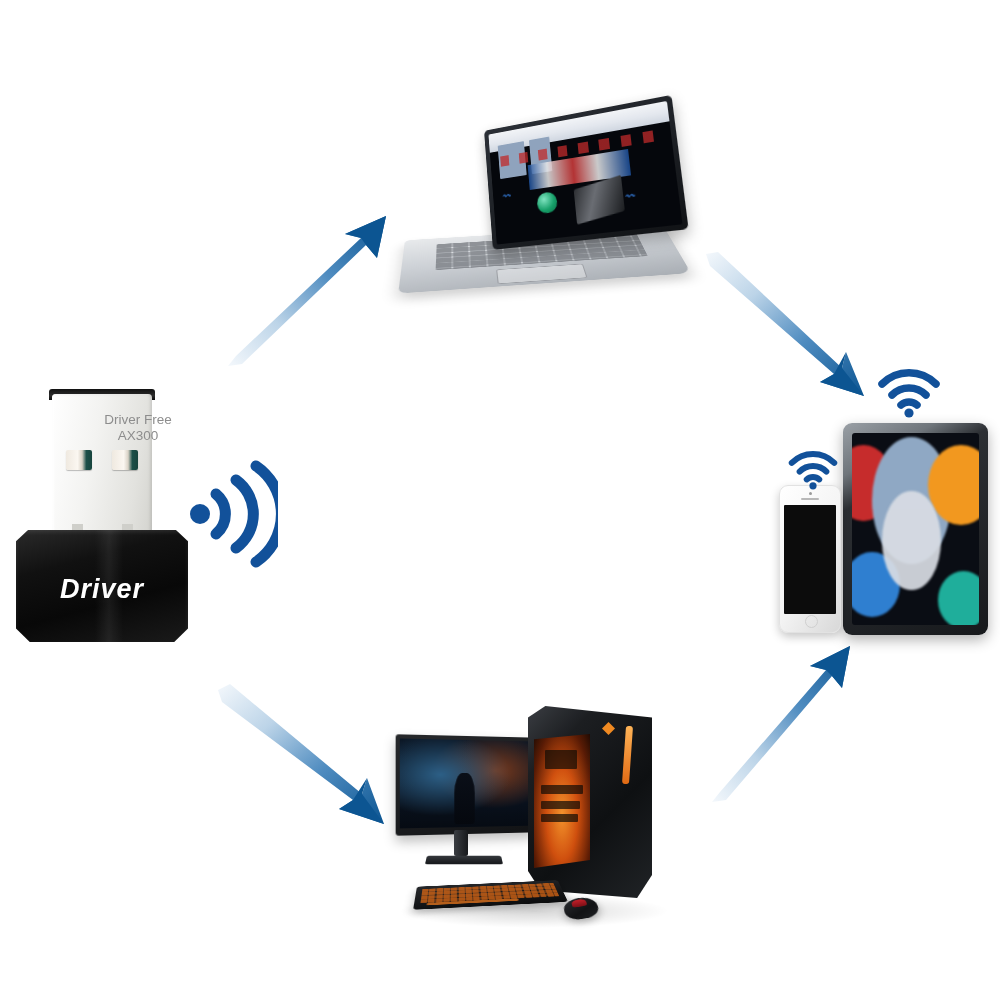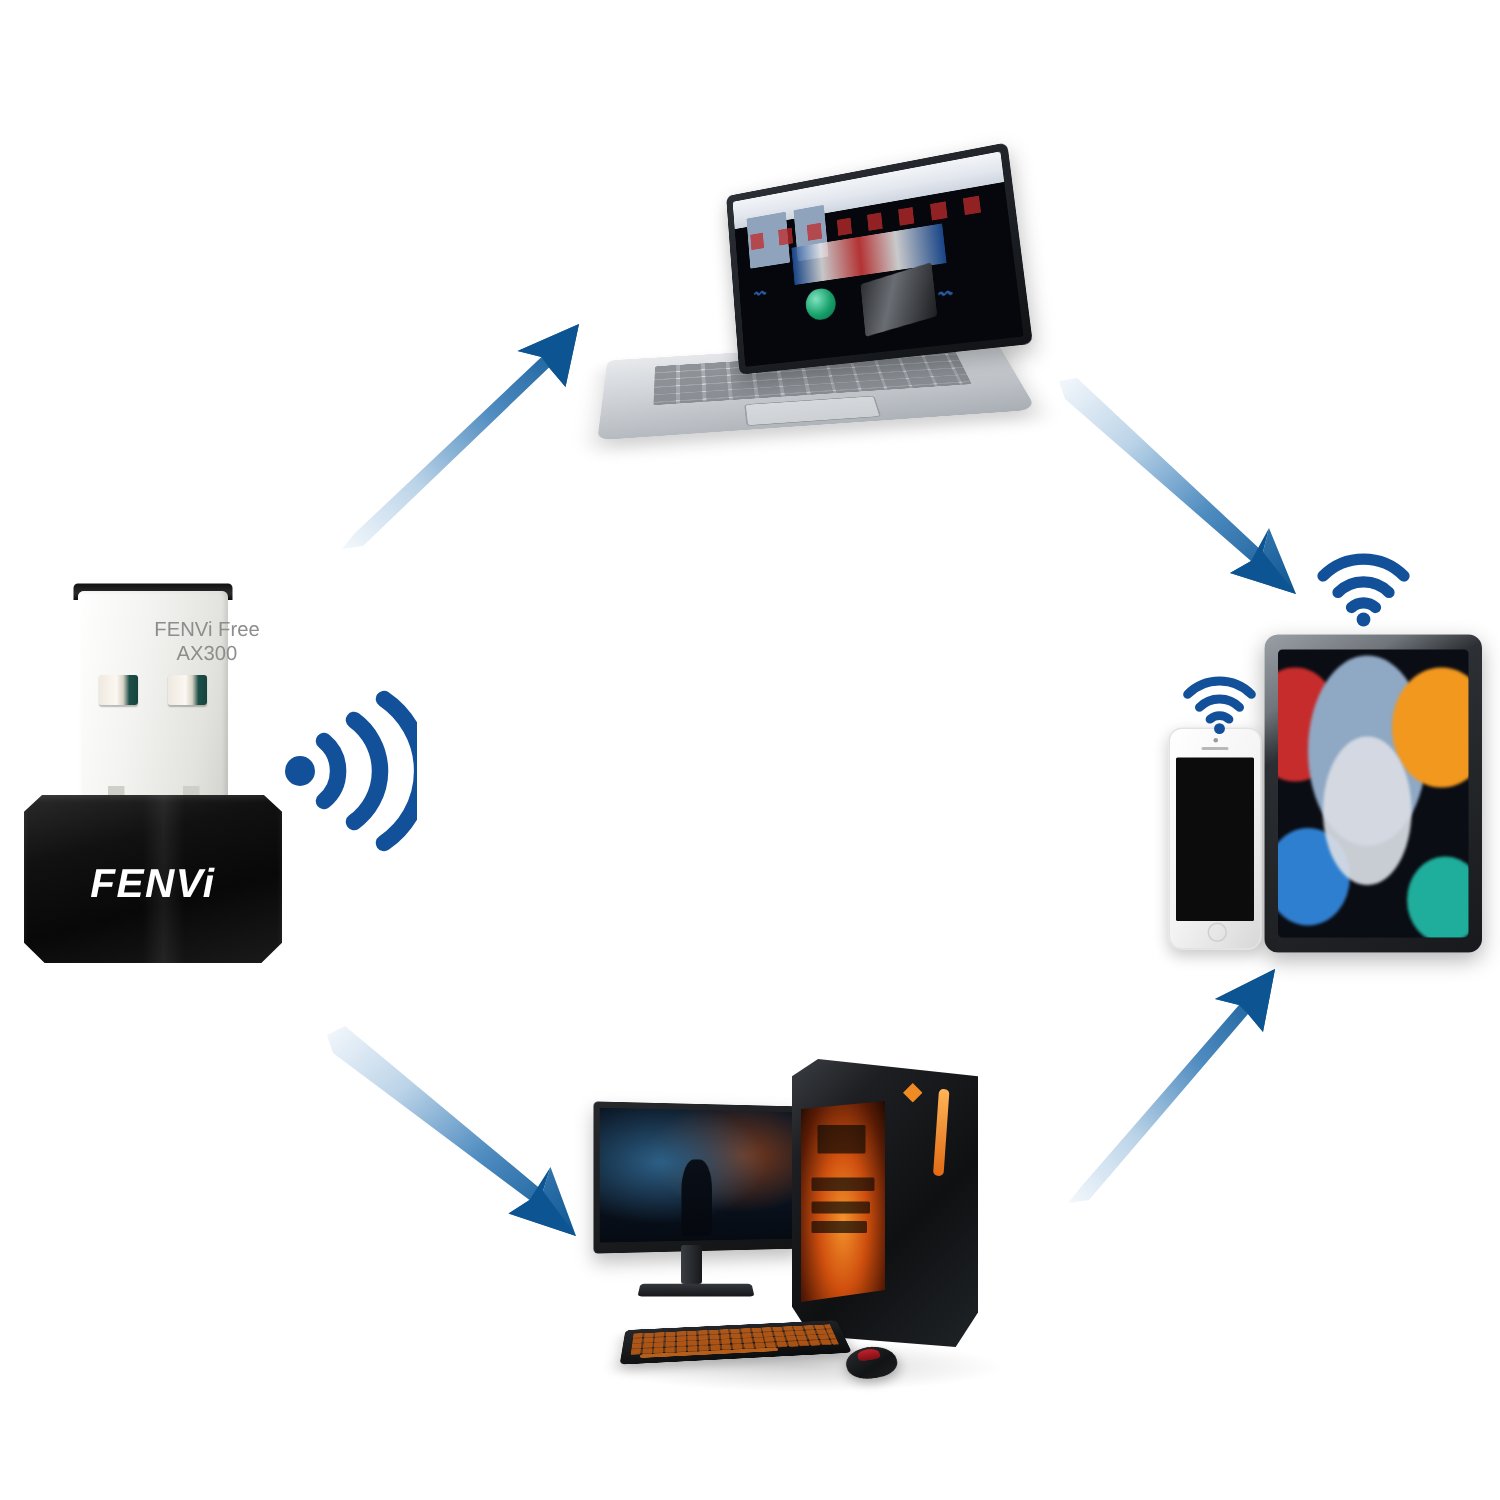--- a/index.html
+++ b/index.html
@@ -299,31 +299,31 @@
       </linearGradient>
     </defs>
     <polygon fill="url(#gradUR2)" points="4,164 12,154 118,32 102,28 142,8 134,50 124,38 18,162"></polygon>
     <polygon fill="#0c5592" points="142,8 102,28 118,32 124,38 134,50"></polygon>
   </svg>
 
   <div id="usb-adapter">
     <div class="usb-connector-lip"></div>
     <div class="usb-connector">
       <div class="usb-text">
-        <div>FENVi Free</div>
+        <div>Driver Free</div>
         <div>AX300</div>
       </div>
     </div>
     <div class="usb-pad left"></div>
     <div class="usb-pad right"></div>
     <div class="usb-notch left"></div>
     <div class="usb-notch right"></div>
     <div class="usb-body">
       <div class="usb-body-sheen"></div>
-      <div class="usb-brand">FENVi</div>
+      <div class="usb-brand">Driver</div>
     </div>
   </div>
 
   <svg id="signal-wave" viewBox="0 0 92 112">
     <circle cx="14" cy="56" r="10" fill="#12519a"></circle>
     <path d="M30 36 A 26 26 0 0 1 30 76" fill="none" stroke="#12519a" stroke-width="11" stroke-linecap="round"></path>
     <path d="M50 22 A 42 42 0 0 1 50 90" fill="none" stroke="#12519a" stroke-width="11" stroke-linecap="round"></path>
     <path d="M70 8 A 58 58 0 0 1 70 104" fill="none" stroke="#12519a" stroke-width="11" stroke-linecap="round"></path>
   </svg>
 

